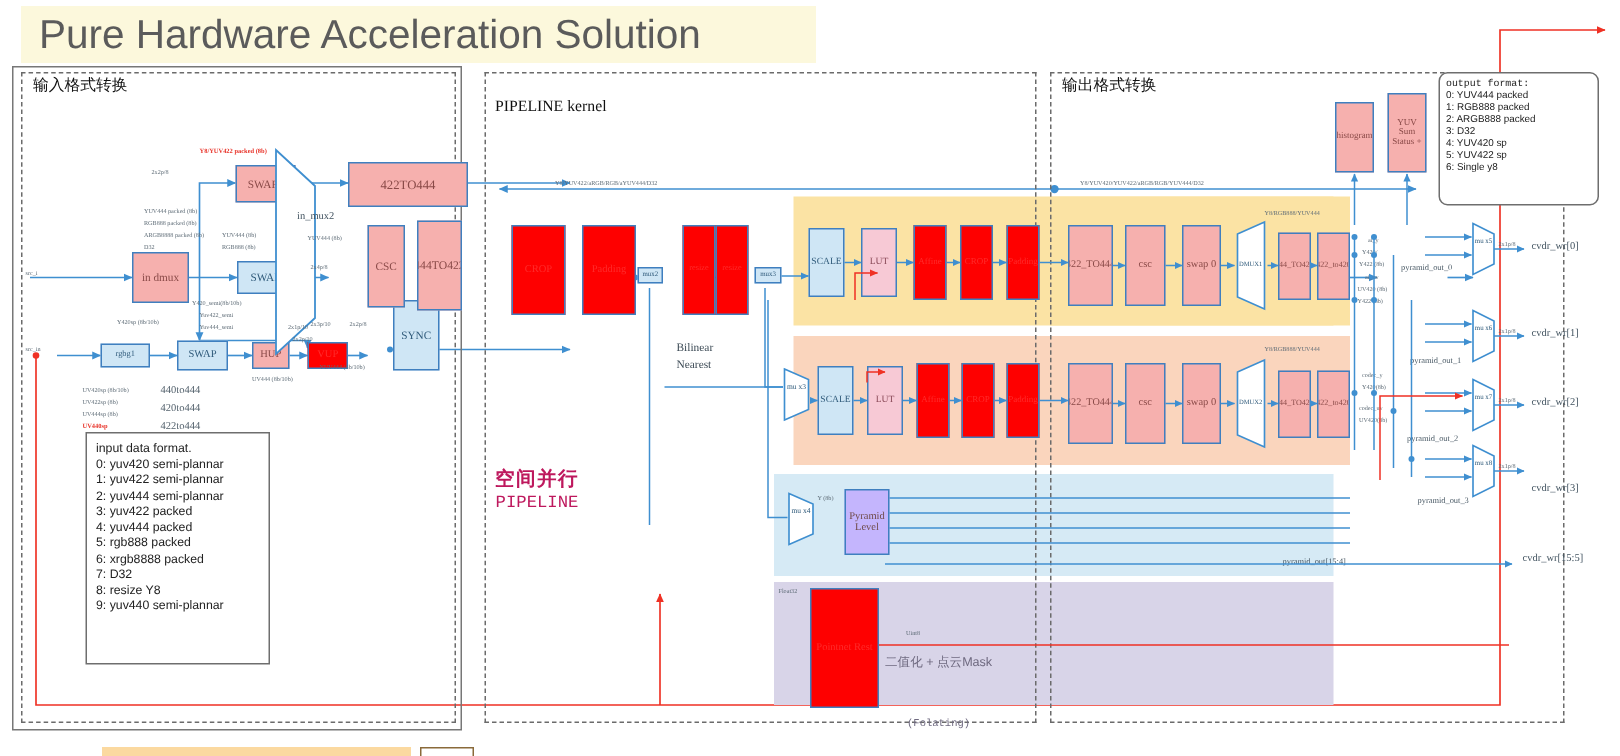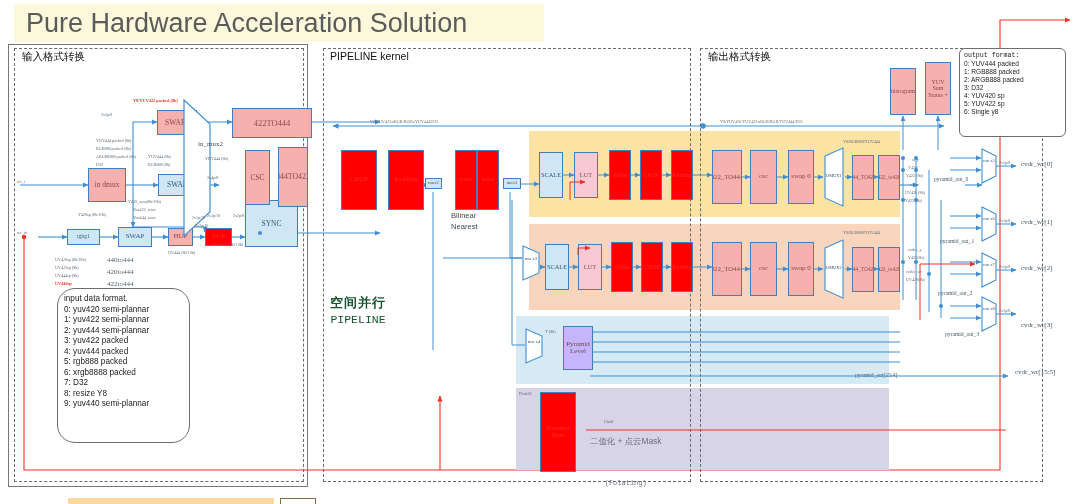--- a/index.html
+++ b/index.html
@@ -32,39 +32,39 @@
 
   
   .band{position:absolute;}
   .band-yellow{background:#fbe3a4;}
   .band-orange{background:#fad5bd;}
   .band-blue{background:#d6eaf5;}
   .band-purple{background:#d8d4e8;}
 
   
   .lab{position:absolute;white-space:nowrap;line-height:1.15;}
-  .lab-mono{font-family:Liberation Sans, sans-serif;}
+  .lab-mono{font-family:Liberation Serif, serif;margin-top:16px;}
   .lab-serif{font-family:"Liberation Serif","DejaVu Serif",serif;}
   .tiny{font-size:4.1px;color:#5c6a75;}
   .tiny-r{font-size:4.3px;color:#e8342a;font-weight:bold;}
   .sm{font-size:5.6px;color:#4a5a66;}
   .md{font-size:7px;color:#41525f;}
 
   
   .legend{position:absolute;background:#fff;border:1px solid #6e6e6e;box-sizing:border-box;}
-  #input-legend{left:57px;top:288px;width:133px;height:155px;padding:5px 6px;border-radius:18px;}
+  #input-legend{left:57px;top:288px;width:123px;height:155px;padding:5px 6px;}
   #input-legend div{font-size:8.2px;color:#222;line-height:1.285;
       font-family:"Liberation Sans",sans-serif;white-space:nowrap;}
   #output-legend{left:959px;top:48px;width:107px;height:89px;border-radius:6px;padding:3px 4px;}
   #output-legend div{font-size:6.6px;color:#222;line-height:1.225;
       font-family:"Liberation Sans",sans-serif;white-space:nowrap;}
   #output-legend div:first-child{font-family:"Liberation Mono",monospace;}
 
   
-  #parallel-note{position:absolute;left:330px;top:294px;text-align:center;color:#14532d;}
+  #parallel-note{position:absolute;left:330px;top:310px;text-align:center;color:#be185d;}
   #parallel-note .cn{font-size:13px;font-family:"Liberation Sans",sans-serif;font-weight:bold;letter-spacing:1px;}
   #parallel-note .en{font-size:11.5px;font-family:"Liberation Mono",monospace;margin-top:1px;}
 
   #mask-note{position:absolute;left:590px;top:436px;text-align:center;color:#6f6a80;}
   #mask-note .cn{font-size:8.4px;font-family:"Liberation Sans",sans-serif;}
   #mask-note .en{font-size:7px;font-family:Liberation Mono, monospace;margin-top:32px;}
 
   #bottom-strip{left:68px;top:498px;width:206px;height:10px;background:#fbd9a0;}
   #bottom-strip2{left:280px;top:498px;width:36px;height:10px;background:#fff;border:1px solid #8a6a3a;box-sizing:border-box;}
 </style>
@@ -149,21 +149,21 @@
 </div>
 
 <div class="blk pink" style="left:88px;top:168px;width:38px;height:34px;font-size:7.5px;">in dmux</div>
 <div class="blk pink" style="left:157px;top:110px;width:40px;height:25px;font-size:7.5px;">SWAP0</div>
 <div class="blk pink" style="left:232px;top:108px;width:80px;height:30px;font-size:8.5px;">422TO444</div>
 <div class="blk lblue" style="left:158px;top:174px;width:38px;height:22px;font-size:7.5px;">SWAP</div>
 <div class="blk lblue" style="left:67px;top:229px;width:33px;height:16px;font-size:5.6px;">rgbg1</div>
 <div class="blk lblue" style="left:118px;top:227px;width:34px;height:20px;font-size:7px;">SWAP</div>
 <div class="blk pink" style="left:168px;top:228px;width:25px;height:18px;font-size:7px;">HUP</div>
 <div class="blk red" style="left:205px;top:228px;width:27px;height:18px;font-size:7px;">VUP</div>
-<div class="blk lblue" style="left:245px;top:200px;width:53px;height:47px;font-size:7.5px;">SYNC</div>
+<div class="blk lblue" style="left:262px;top:200px;width:31px;height:47px;font-size:7.5px;">SYNC</div>
 <div class="blk pink" style="left:245px;top:150px;width:25px;height:55px;font-size:7.5px;">CSC</div>
 <div class="blk pink" style="left:278px;top:147px;width:30px;height:60px;font-size:7.8px;">444TO422</div>
 
 <svg class="abs" style="left:182px;top:98px;width:30px;height:140px;" viewBox="0 0 30 140">
   <polygon points="2,2 28,26 28,114 2,138" fill="#fff" stroke="#3f8fd0" stroke-width="1.2"></polygon>
 </svg>
 <div class="lab lab-serif md" style="left:198px;top:140px;">in_mux2</div>
 
 <div class="lab lab-serif tiny-r" style="left:133px;top:99px;">Y8/YUV422 packed (8b)</div>
 <div class="lab lab-serif tiny" style="left:101px;top:113px;">2x2p/8</div>
@@ -238,21 +238,21 @@
 <div class="blk red" style="left:671px;top:242px;width:22px;height:50px;font-size:6px;">Padding</div>
 
 <svg class="abs" style="left:525px;top:328px;width:18px;height:36px;" viewBox="0 0 18 36">
   <polygon points="1,1 17,8 17,28 1,35" fill="#fff" stroke="#3f8fd0" stroke-width="1.1"></polygon>
 </svg>
 <div class="lab lab-serif" style="left:527px;top:339px;font-size:5px;color:#2f5a7a;width:14px;white-space:normal;text-align:center;">mu x4</div>
 <div class="lab lab-serif tiny" style="left:545px;top:330px;">Y (8b)</div>
 <div class="blk ltpink2" style="left:563px;top:326px;width:30px;height:44px;font-size:7px;flex-direction:column;">Pyramid Level</div>
 
 <div class="lab lab-serif tiny" style="left:519px;top:392px;">Float32</div>
-<div class="blk red" style="left:540px;top:392px;width:36px;height:80px;font-size:7px;">Pointnet Rest</div>
+<div class="blk red" style="left:540px;top:392px;width:46px;height:80px;font-size:7px;">Pointnet Rest</div>
 <div class="lab lab-serif tiny" style="left:604px;top:420px;">Uint8</div>
 <div id="mask-note">
   <div class="cn">二值化 + 点云Mask</div>
   <div class="en">(Folating)</div>
 </div>
 
 <div id="parallel-note">
   <div class="cn">空间并行</div>
   <div class="en">PIPELINE</div>
 </div>

